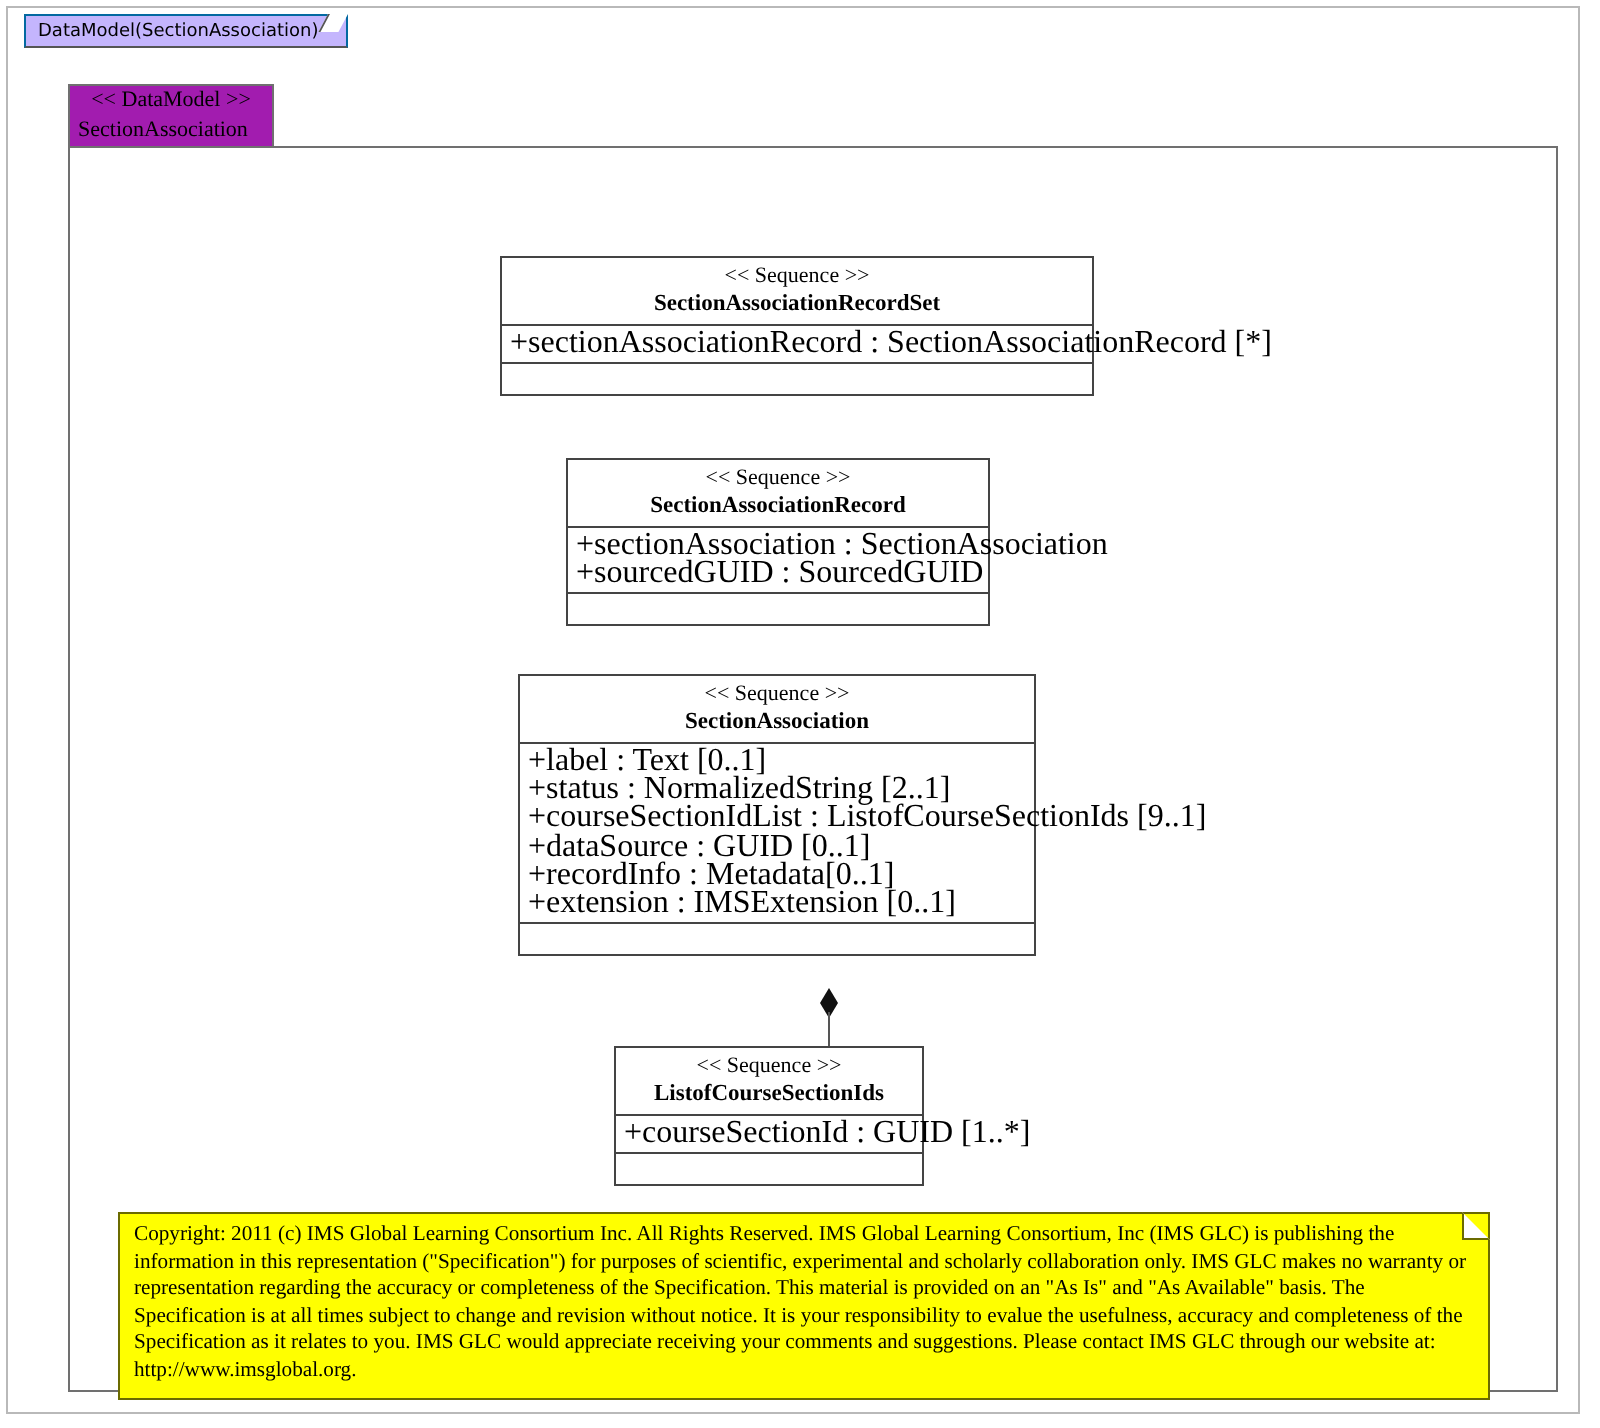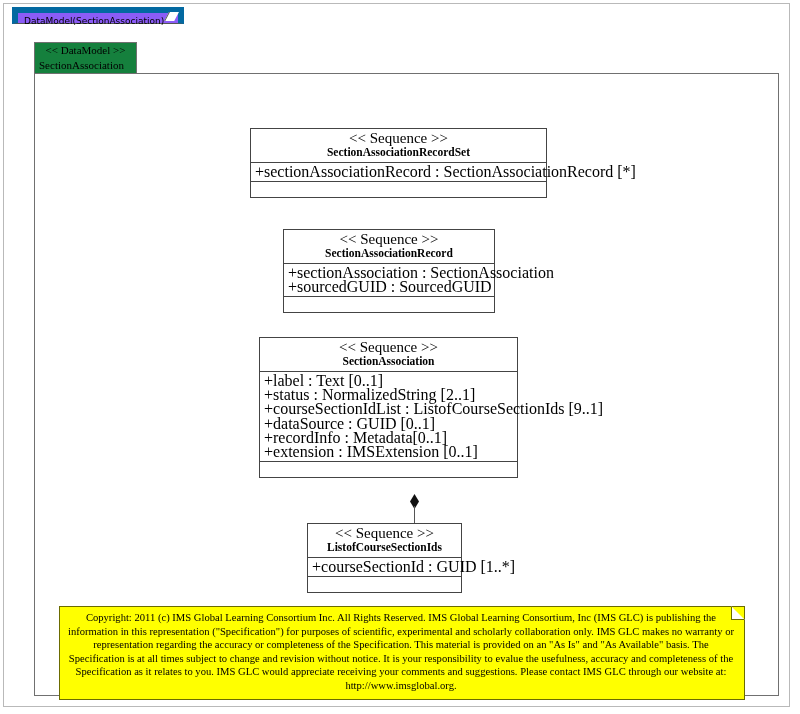--- a/index.html
+++ b/index.html
@@ -25,23 +25,23 @@
     border: 1px solid #b9b9b9;
     box-sizing: border-box;
     background: #ffffff;
   }
   #frame-tab {
     position: absolute;
     left: 8px;
     top: 3px;
     height: 17px;
     padding: 0 14px 0 6px;
-    border: 6px solid #0369a1;
+    border: 1px solid #0369a1;
     border-bottom: 1px solid #555555;
-    background: #8b5cf6;
+    background: #c4b5fd;
     font-family: "DejaVu Sans", sans-serif;
     font-size: 9px;
     line-height: 17px;
     color: #000000;
     white-space: nowrap;
     box-sizing: border-box;
   }
   #frame-tab::after {
     content: "";
     position: absolute;
@@ -63,21 +63,21 @@
     width: 745px;
     height: 654px;
   }
   #package-tab {
     position: absolute;
     left: 0;
     top: 0;
     width: 103px;
     height: 32px;
     border: 1px solid #707070;
-    background: #15803d;
+    background: #a21caf;
     box-sizing: border-box;
     z-index: 3;
     text-align: left;
     padding-left: 4px;
   }
   #package-tab .pkg-stereo {
     font-size: 11px;
     line-height: 15px;
     color: #000;
     white-space: nowrap;
@@ -108,21 +108,21 @@
     background: #ffffff;
     box-sizing: border-box;
     z-index: 2;
   }
   .uml-head {
     border-bottom: 1px solid #444444;
     text-align: center;
     padding: 2px 4px 3px 4px;
   }
   .uml-stereo {
-    font-size: 15px;
+    font-size: 11px;
     line-height: 14px;
     color: #000;
     white-space: nowrap;
   }
   .uml-name {
     font-size: 11.5px;
     line-height: 14px;
     font-weight: bold;
     color: #000;
     white-space: nowrap;
@@ -185,21 +185,21 @@
     background: #ffffff;
     border-left: 1px solid #6b6b00;
     border-bottom: 1px solid #6b6b00;
     clip-path: polygon(0 0, 100% 100%, 0 100%);
   }
   #note-text {
     padding: 4px 9px 4px 7px;
     font-size: 10.6px;
     line-height: 13.6px;
     color: #000000;
-    text-align: center;
+    text-align: left;
     font-family: "Liberation Serif", serif;
   }
 </style>
 </head>
 <body>
 
 <div id="diagram-frame">
   <div id="frame-tab">
     <span>DataModel(SectionAssociation)</span>
   </div>

